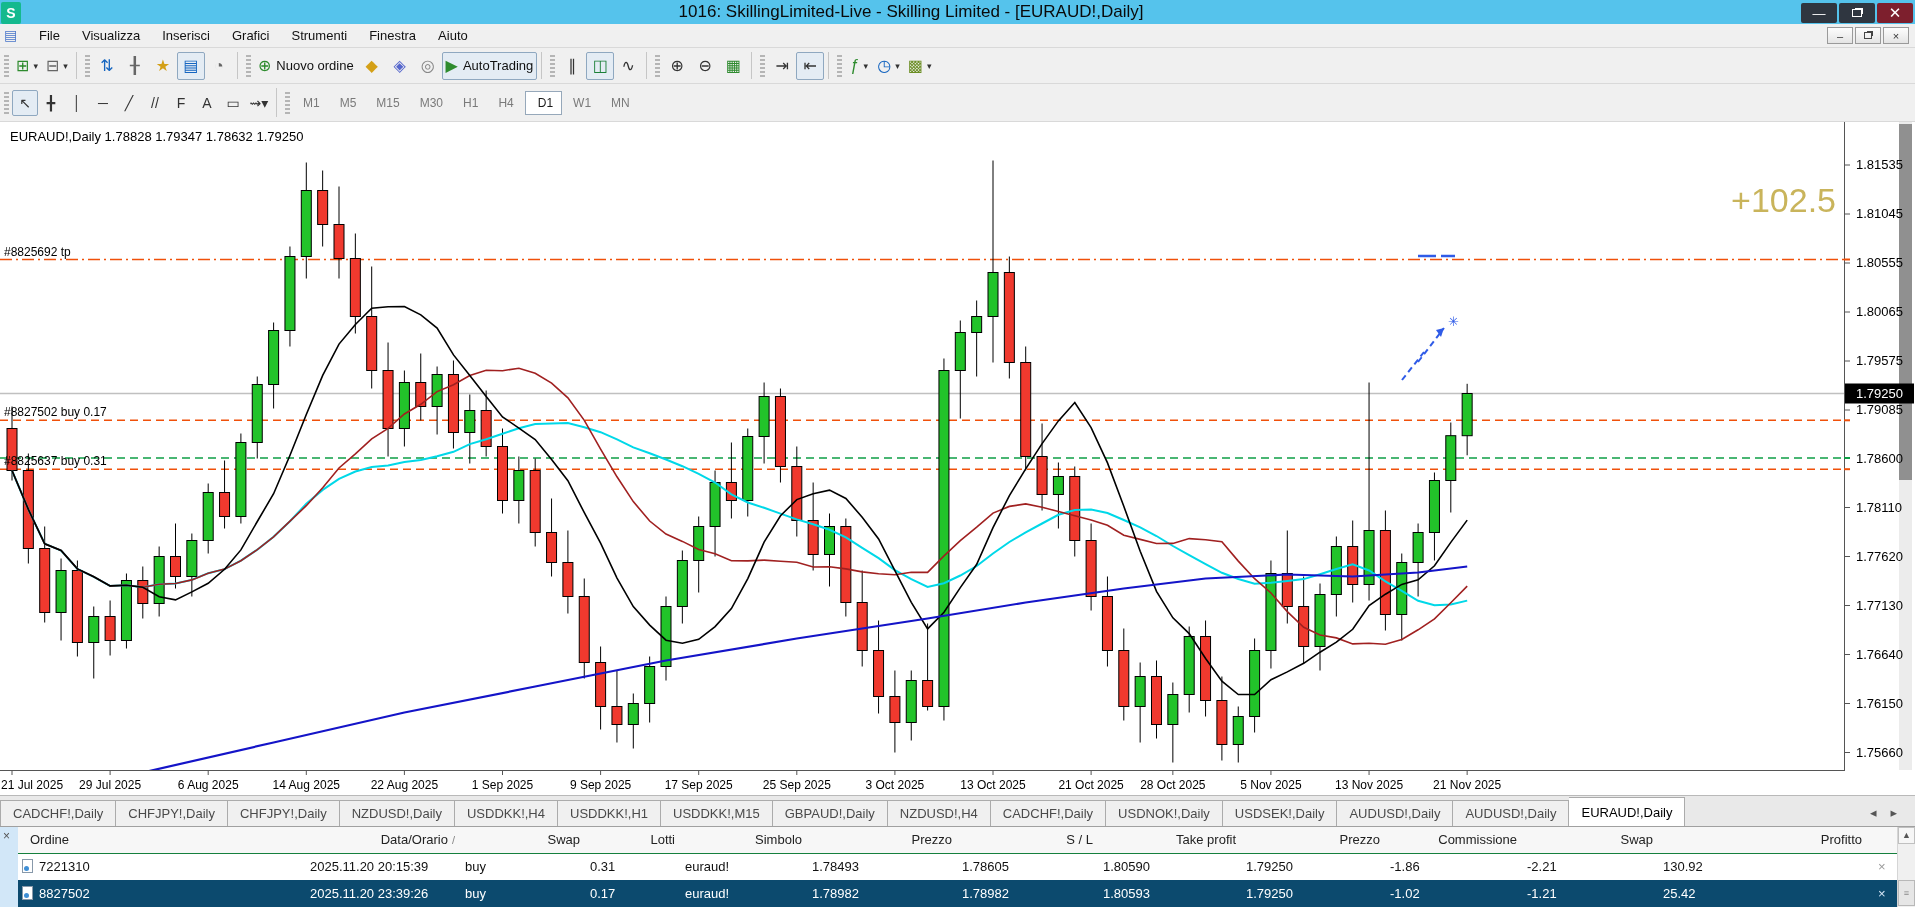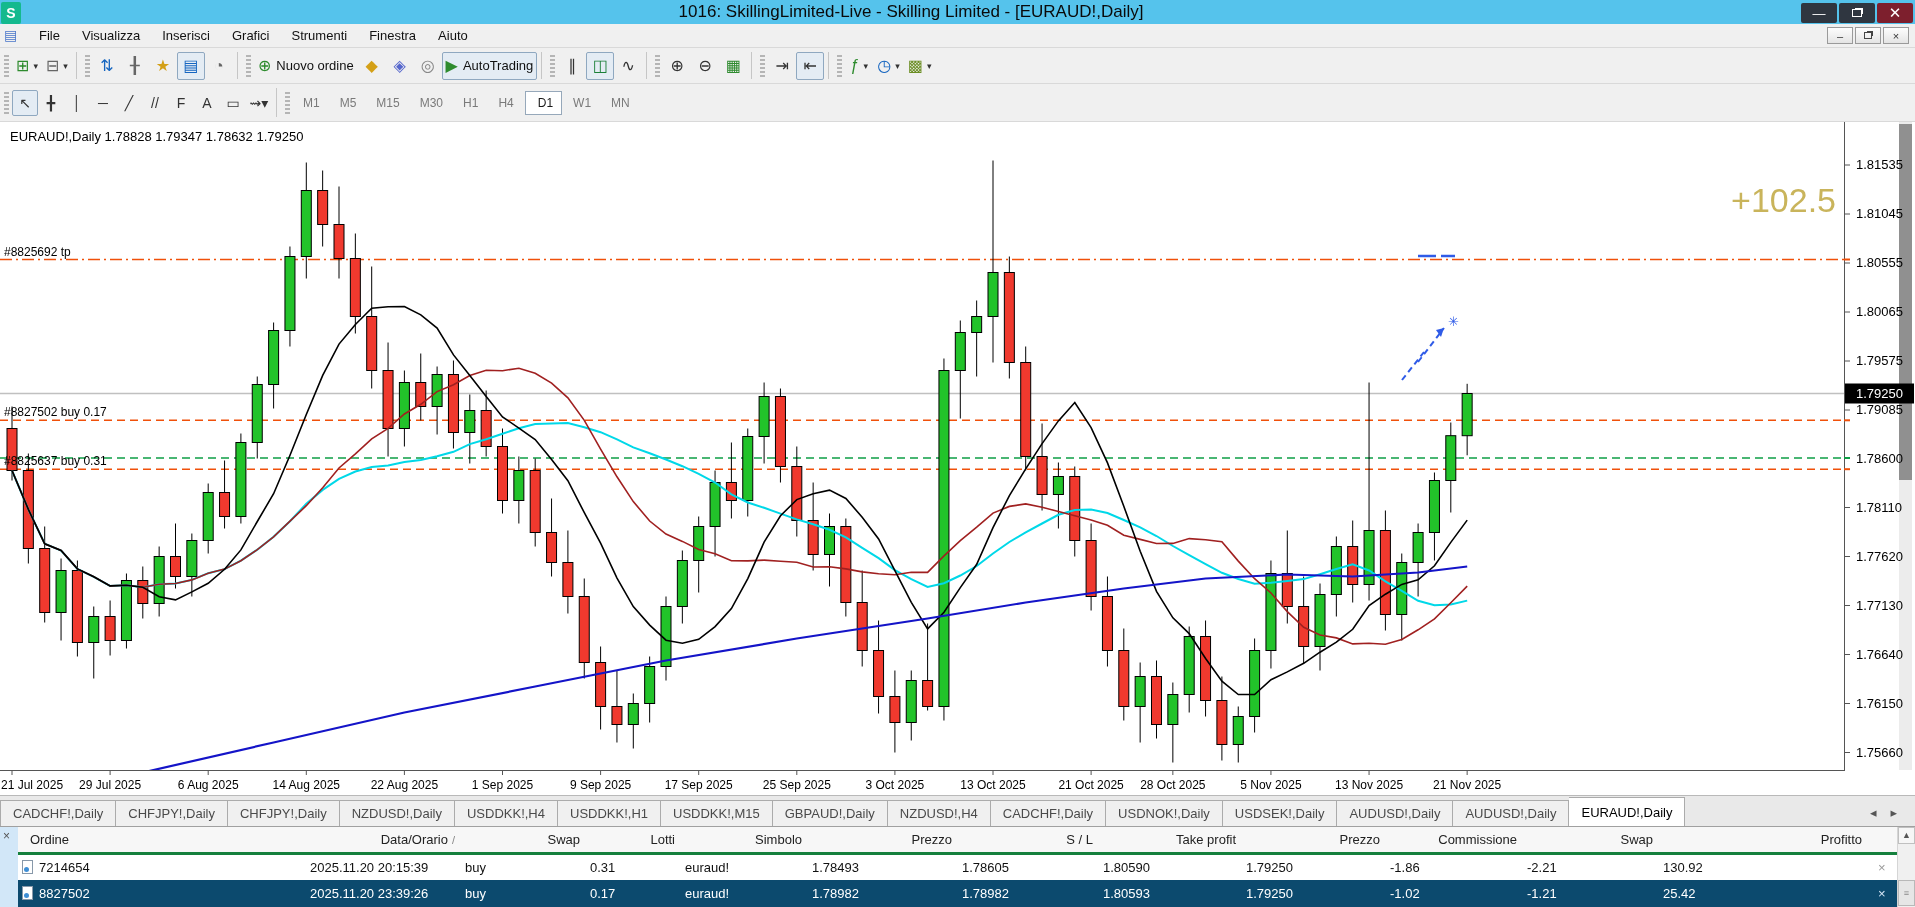--- a/index.html
+++ b/index.html
@@ -48,21 +48,21 @@
   .tab { height:26px; padding:5px 12px 0 12px; font-size:13px; color:#4a4a4a; background:#f0f0f0; border:1px solid #ababab; border-left:none; border-bottom:none; white-space:nowrap; }
   .tab:first-child { border-left:1px solid #ababab; }
   .tab.active { background:#ffffff; color:#000; height:29px; padding-top:7px; }
   #tab-arrows { margin-left:auto; display:flex; gap:14px; padding:0 18px 6px 0; color:#555; font-size:13px; }
 
   
   #terminal { position:absolute; left:0; top:826px; width:1915px; height:81px; background:#fff; border-top:1px solid #a0a0a0; overflow:hidden; }
   #terminal-gutter { position:absolute; left:0; top:0; width:18px; height:81px; background:#d2e7f8; }
   #terminal-close { position:absolute; left:3px; top:2px; font-size:12px; color:#555; }
   #orders-table { position:absolute; left:18px; top:0; border-collapse:collapse; table-layout:fixed; font-size:13px; color:#111; }
-  #orders-table th { font-weight:normal; background:#f7f7f7; border-bottom:3px solid #15803d; height:26px; text-align:right; padding-right:10px; color:#222; white-space:nowrap; overflow:hidden; }
+  #orders-table th { font-weight:normal; background:#f7f7f7; border-bottom:1px solid #15803d; height:26px; text-align:right; padding-right:10px; color:#222; white-space:nowrap; overflow:hidden; }
   #orders-table th:first-child { text-align:left; padding-left:12px; }
   #orders-table td { height:27px; text-align:left; padding-right:10px; white-space:nowrap; overflow:hidden; }
   #orders-table td:first-child { text-align:left; padding-left:4px; }
   tr.order-row.selected { background:#0c4a6e; color:#fff; }
   .sort-ind { color:#888; font-size:11px; margin-left:4px; }
   .doc-icon { display:inline-block; width:11px; height:14px; background:#fff; border:1px solid #8899aa; margin-right:6px; vertical-align:-2px; position:relative; }
   .doc-icon::after { content:""; position:absolute; left:1px; bottom:1px; width:5px; height:5px; border-radius:50%; background:#3f8fd6; }
   .row-x { color:#9a9a9a; font-size:13px; padding-left:6px; }
   tr.selected .row-x { color:#d8e8f8; }
   #terminal-scroll { position:absolute; right:0; top:0; width:18px; height:81px; background:#f0f0f0; border-left:1px solid #d5d5d5; }
@@ -579,21 +579,21 @@
             <th>Take profit</th>
             <th>Prezzo</th>
             <th>Commissione</th>
             <th>Swap</th>
             <th>Profitto</th>
             <th></th>
           </tr>
         </thead>
       <tbody id="orders-body">
           <tr class="order-row">
-            <td><span class="doc-icon"></span><span>7214654</span></td>
+            <td><span class="doc-icon"></span><span>7221310</span></td>
             <td>2025.11.20 20:15:39</td>
             <td>buy</td>
             <td>0.31</td>
             <td>euraud!</td>
             <td>1.78493</td>
             <td>1.78605</td>
             <td>1.80590</td>
             <td>1.79250</td>
             <td>-1.86</td>
             <td>-2.21</td>

